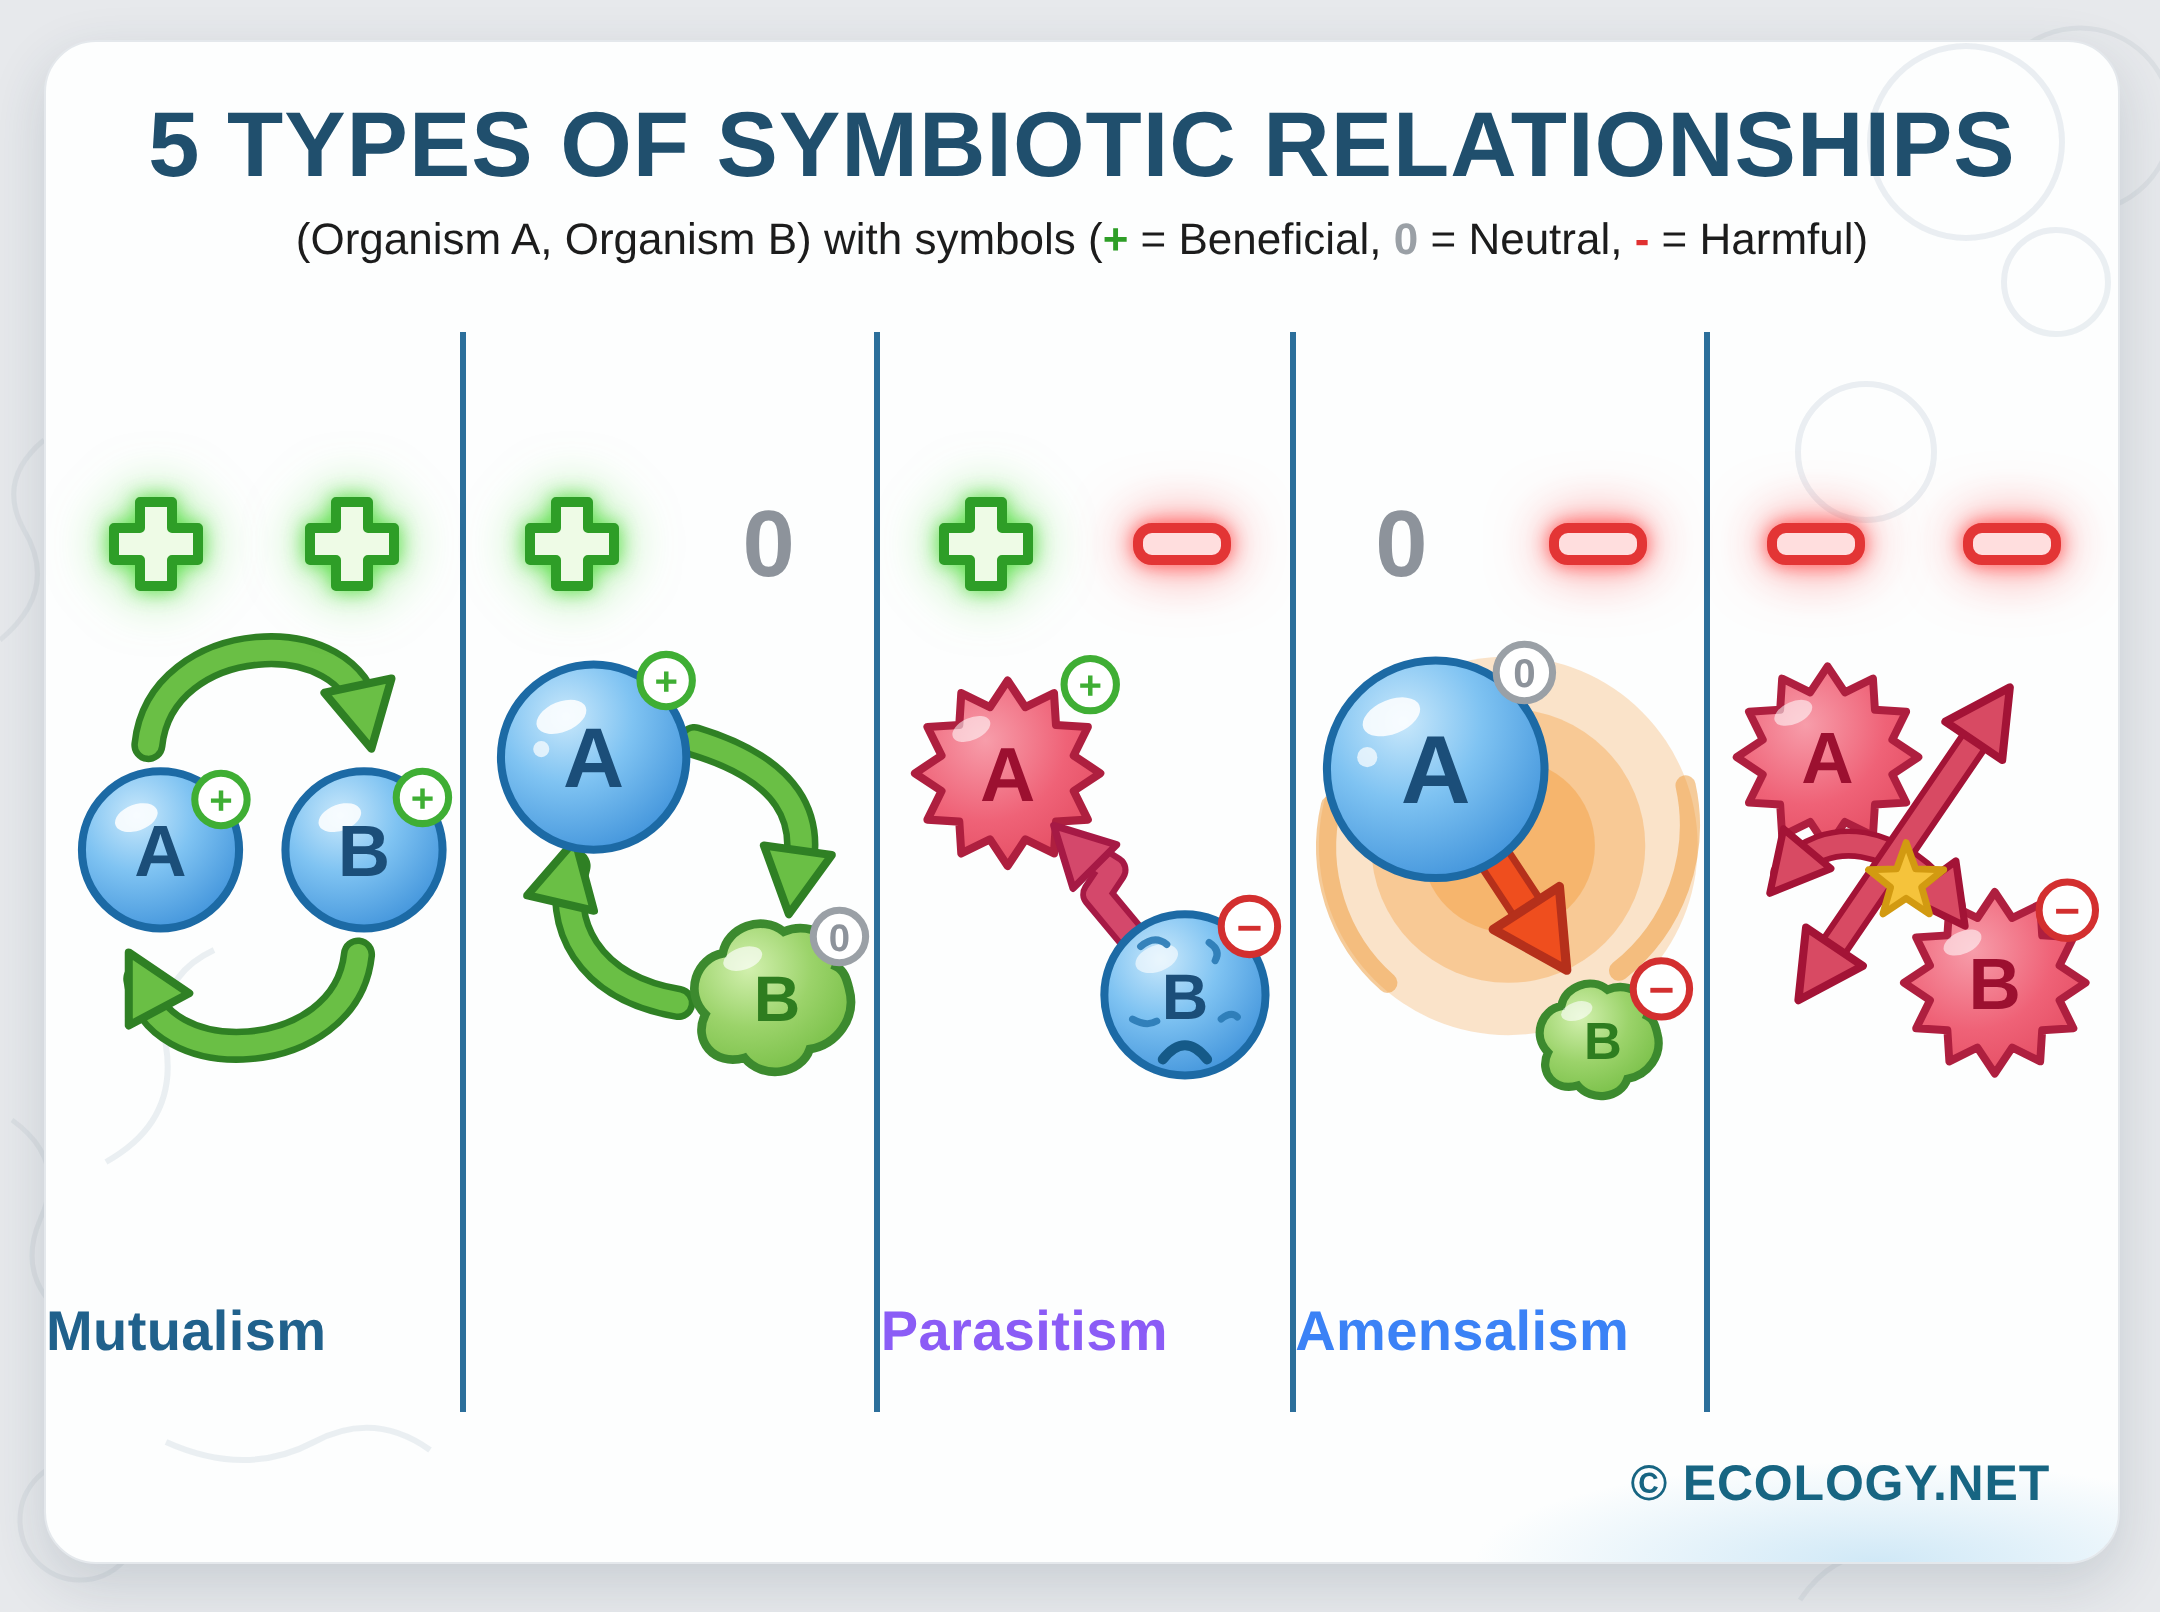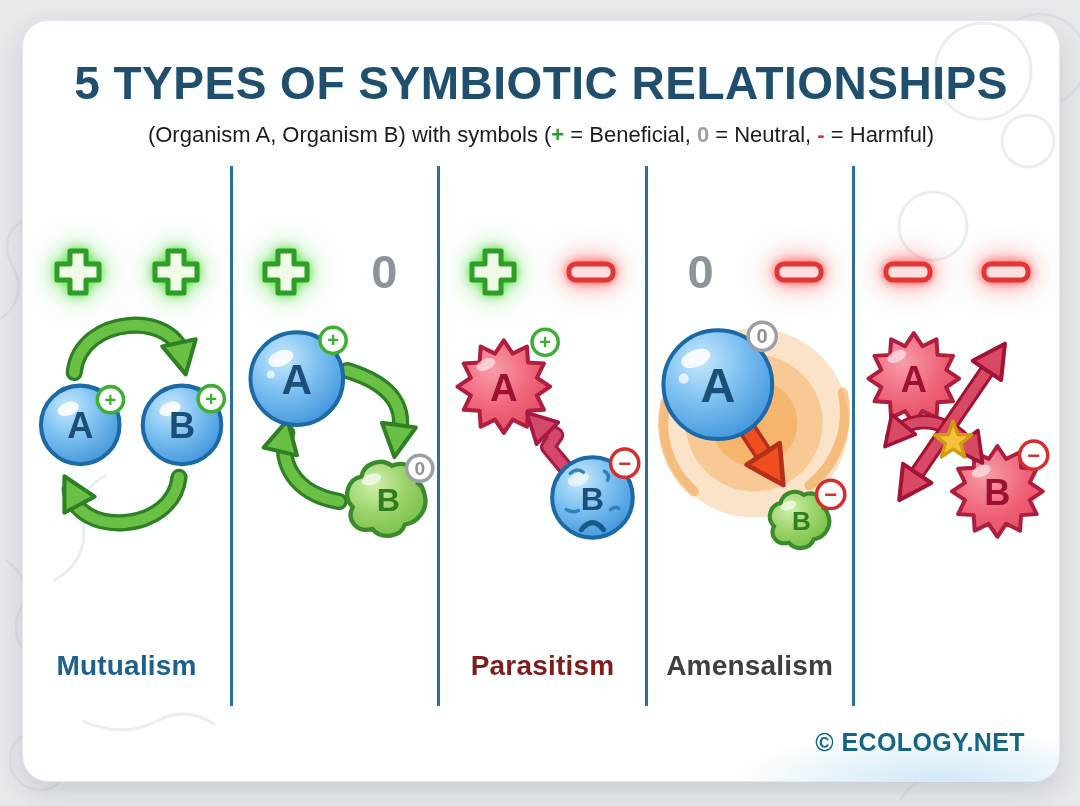--- a/index.html
+++ b/index.html
@@ -18,21 +18,21 @@
     overflow:hidden;
   }
   .card-decor{position:absolute;inset:0;pointer-events:none;}
   .footer-glow{
     position:absolute;right:0;bottom:0;width:430px;height:95px;
     background:radial-gradient(ellipse 280px 70px at 72% 100%, rgba(140,200,235,.40), rgba(140,200,235,0) 72%);
     pointer-events:none;
   }
   header{position:relative;height:145px;padding-top:26px;box-sizing:border-box;text-align:center;}
   .title{
-    margin:11px;font-size:46px;line-height:1.1;font-weight:800;letter-spacing:.5px;
+    margin:0;font-size:46px;line-height:1.1;font-weight:800;letter-spacing:.5px;
     color:#204f6d;
   }
   .subtitle{
     margin:7px 0 0 0;font-size:22px;line-height:30px;color:#1c1c1c;font-weight:500;
   }
   .sub-plus{color:#2e9e27;font-weight:700;}
   .sub-zero{color:#9aa0a6;font-weight:800;}
   .sub-minus{color:#e03131;font-weight:800;}
 
   .columns{
@@ -50,24 +50,24 @@
   .fx svg{width:52px;height:52px;}
   .glow-green{filter:drop-shadow(0 0 5px rgba(80,220,60,.9)) drop-shadow(0 0 13px rgba(80,220,60,.55));}
   .glow-red{filter:drop-shadow(0 0 5px rgba(255,60,60,.85)) drop-shadow(0 0 14px rgba(255,50,50,.55));}
   .fx-zero{font-size:47px;font-weight:800;color:#8d939b;line-height:52px;}
 
   .diagram{width:100%;height:272px;display:block;}
   .organism-letter{font-family:"Liberation Sans","DejaVu Sans",sans-serif;font-weight:bold;text-anchor:middle;}
   .badge-text{font-family:"Liberation Sans","DejaVu Sans",sans-serif;font-weight:bold;text-anchor:middle;}
 
   .col-label{
-    margin-top:auto;text-align:center;
+    margin-top:auto;
     font-size:28px;font-weight:700;padding-bottom:24px;letter-spacing:.2px;
   }
-  .lbl-0{color:#20618c}.lbl-1{color:#2e7d32}.lbl-2{color:#7f1d1d}.lbl-3{color:#404040}.lbl-4{color:#b5231f}
+  .lbl-0{color:#20618c}.lbl-1{color:#2e7d32}.lbl-2{color:#8b5cf6}.lbl-3{color:#3b82f6}.lbl-4{color:#b5231f}
 
   footer{position:absolute;right:0;bottom:0;left:0;height:75px;}
   .copyright{
     position:absolute;right:34px;bottom:24px;
     color:#176582;font-weight:700;font-size:25px;letter-spacing:.4px;text-align:center;
   }
 </style>
 </head>
 <body>
 

